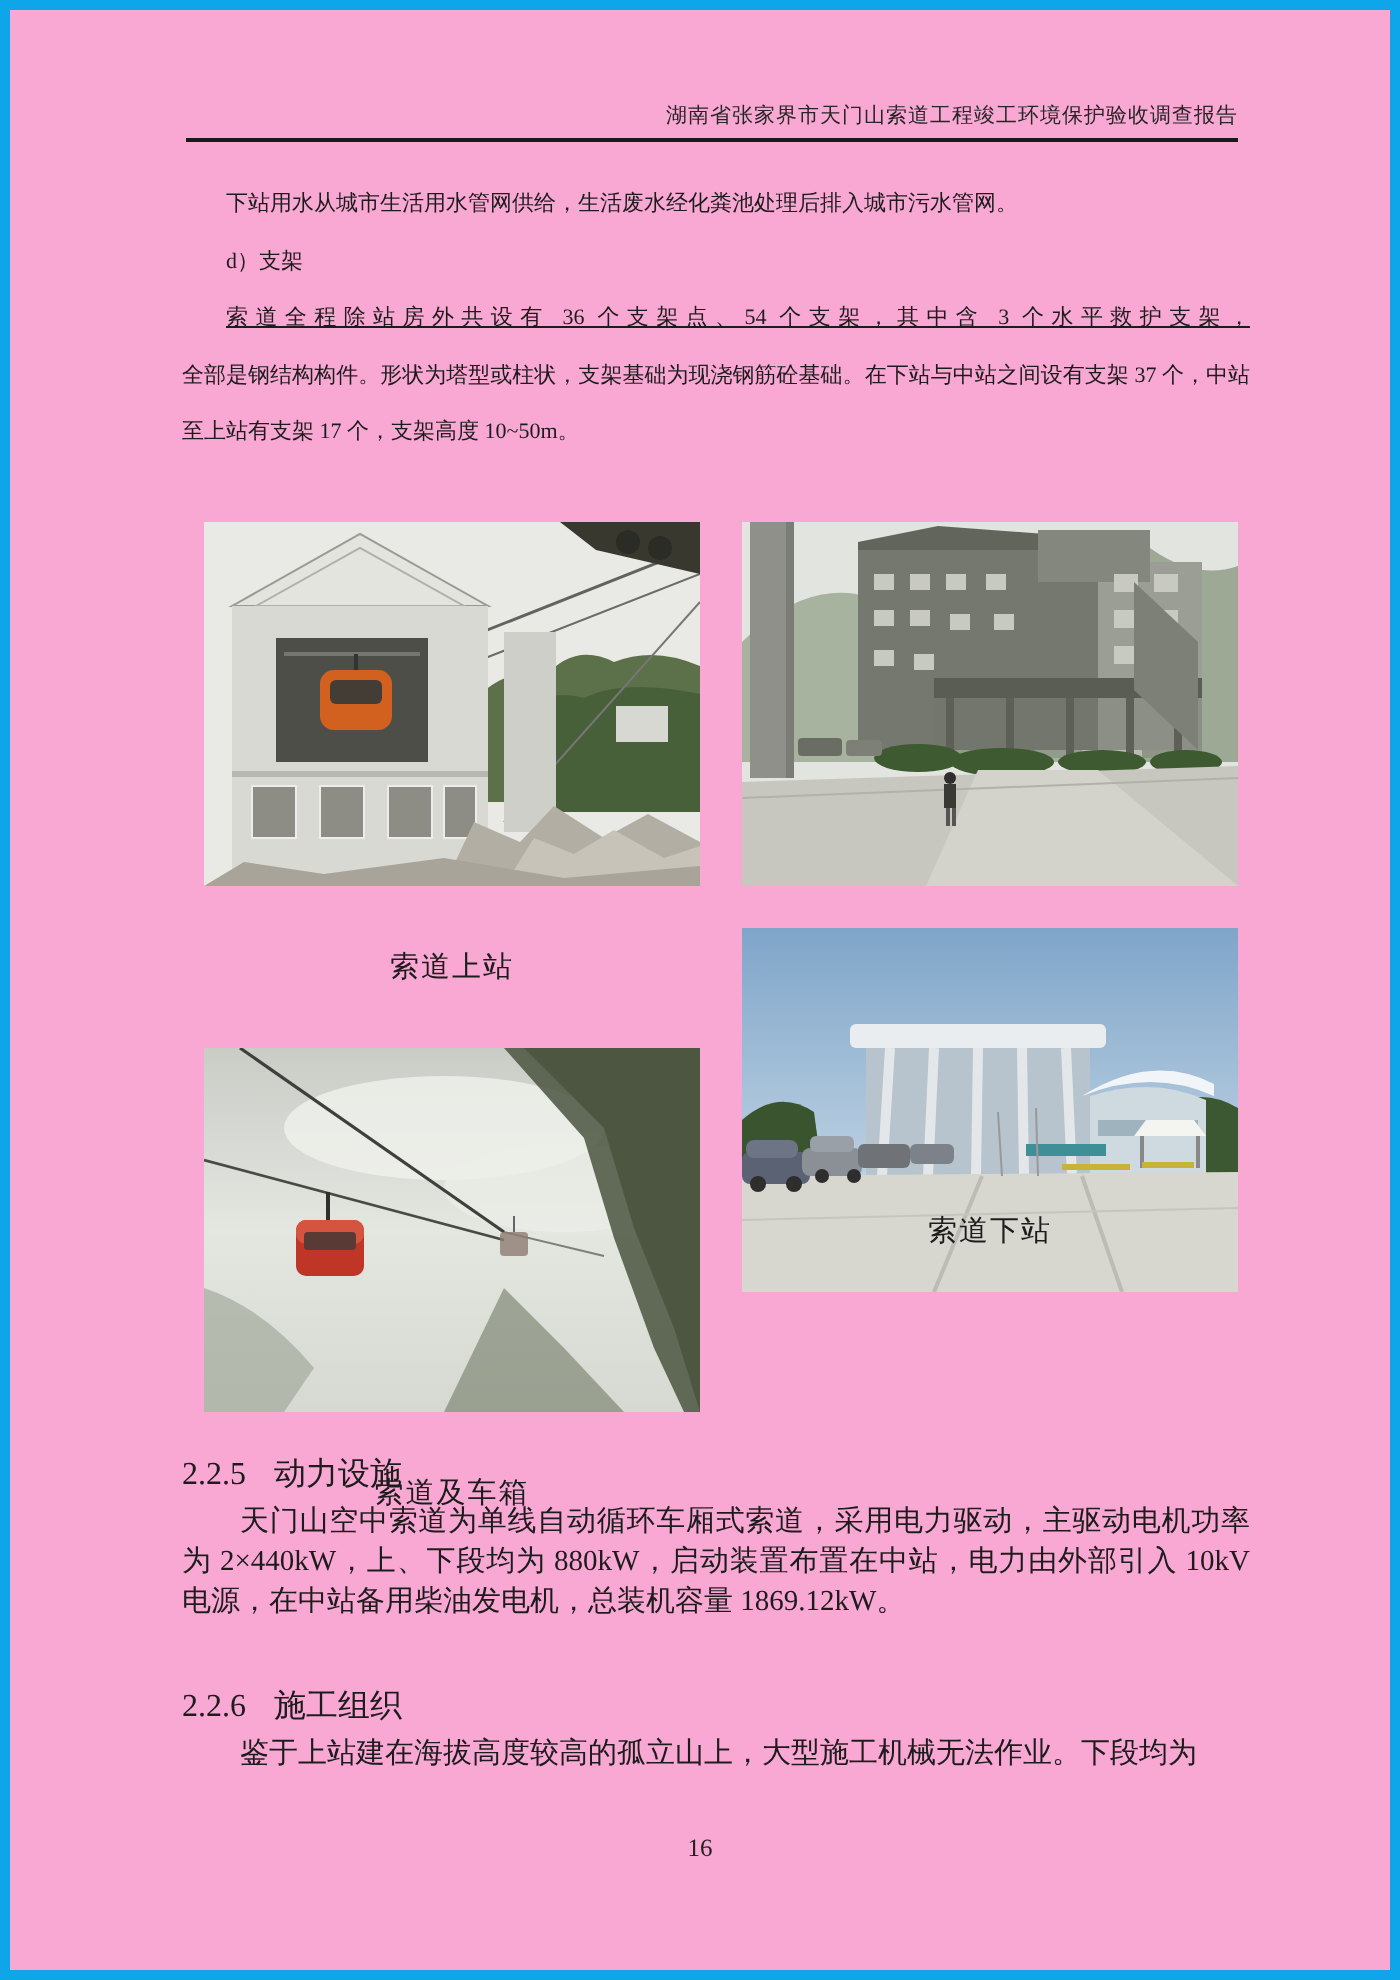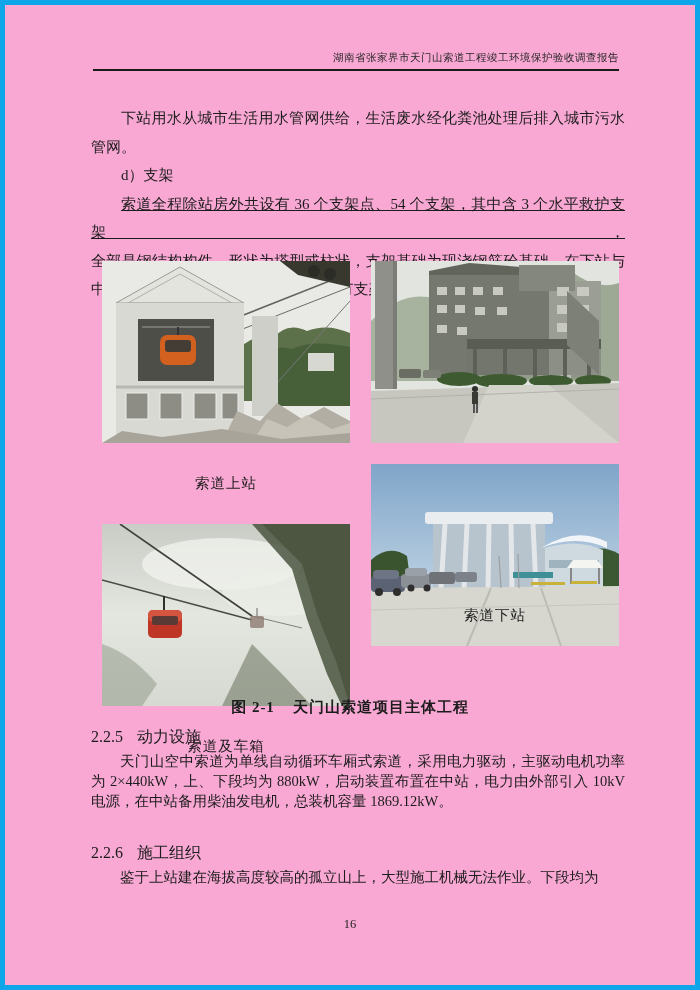--- a/index.html
+++ b/index.html
@@ -7,22 +7,22 @@
     position:relative;width:700px;height:990px;background:#f9a8d4;
     border:5px solid #0ea5e9;box-sizing:border-box;overflow:hidden;
     font-family:"Liberation Serif","DejaVu Serif",serif;color:#1c1c1c;
   }
   .header-text{
     position:absolute;top:46px;left:86px;width:528px;
     font-size:10.5px;letter-spacing:.5px;text-align:right;color:#262626;
   }
   .header-rule{position:absolute;top:64px;left:88px;width:526px;height:2px;background:#191919;}
   .top-text{
-    position:absolute;top:99px;left:86px;width:534px;
-    font-size:15px;line-height:28.5px;text-align:justify;
+    position:absolute;top:83px;left:86px;width:534px;
+    font-size:11px;line-height:28.5px;text-align:justify;
   }
   .top-text p{margin:0;}
   .para{text-indent:2em;}
   .p2-line1{
     display:block;text-indent:2em;text-decoration:underline;
     text-align:justify;text-align-last:justify;
   }
   .figure-grid{
     position:absolute;top:256px;left:97px;width:511px;
     display:grid;grid-template-columns:248px 248px;column-gap:15px;
@@ -241,23 +241,20 @@
         <rect x="50" y="92" width="26" height="9" rx="2" fill="#5a3a34"></rect>
         <rect x="148" y="92" width="14" height="12" rx="2" fill="#8d7a72" opacity=".8"></rect>
         <line x1="155" y1="84" x2="155" y2="92" stroke="#666" stroke-width="1"></line>
       </svg>
     </div>
 
     <div class="photo-caption">索道下站</div>
     <div class="photo-caption">索道及车箱</div>
   </div>
 
-  <div class="fig-title">
-    <span class="fig-label">图 2-1</span><span>天门山索道项目主体工程</span>
-  </div>
 
   <div class="sec-head s225-head">
     <span class="sec-num">2.2.5</span><span>动力设施</span>
   </div>
   <p class="sec-body s225-body">天门山空中索道为单线自动循环车厢式索道，采用电力驱动，主驱动电机功率为 2×440kW，上、下段均为 880kW，启动装置布置在中站，电力由外部引入 10kV 电源，在中站备用柴油发电机，总装机容量 1869.12kW。</p>
 
   <div class="sec-head s226-head">
     <span class="sec-num">2.2.6</span><span>施工组织</span>
   </div>
   <p class="sec-body s226-body">鉴于上站建在海拔高度较高的孤立山上，大型施工机械无法作业。下段均为</p>

